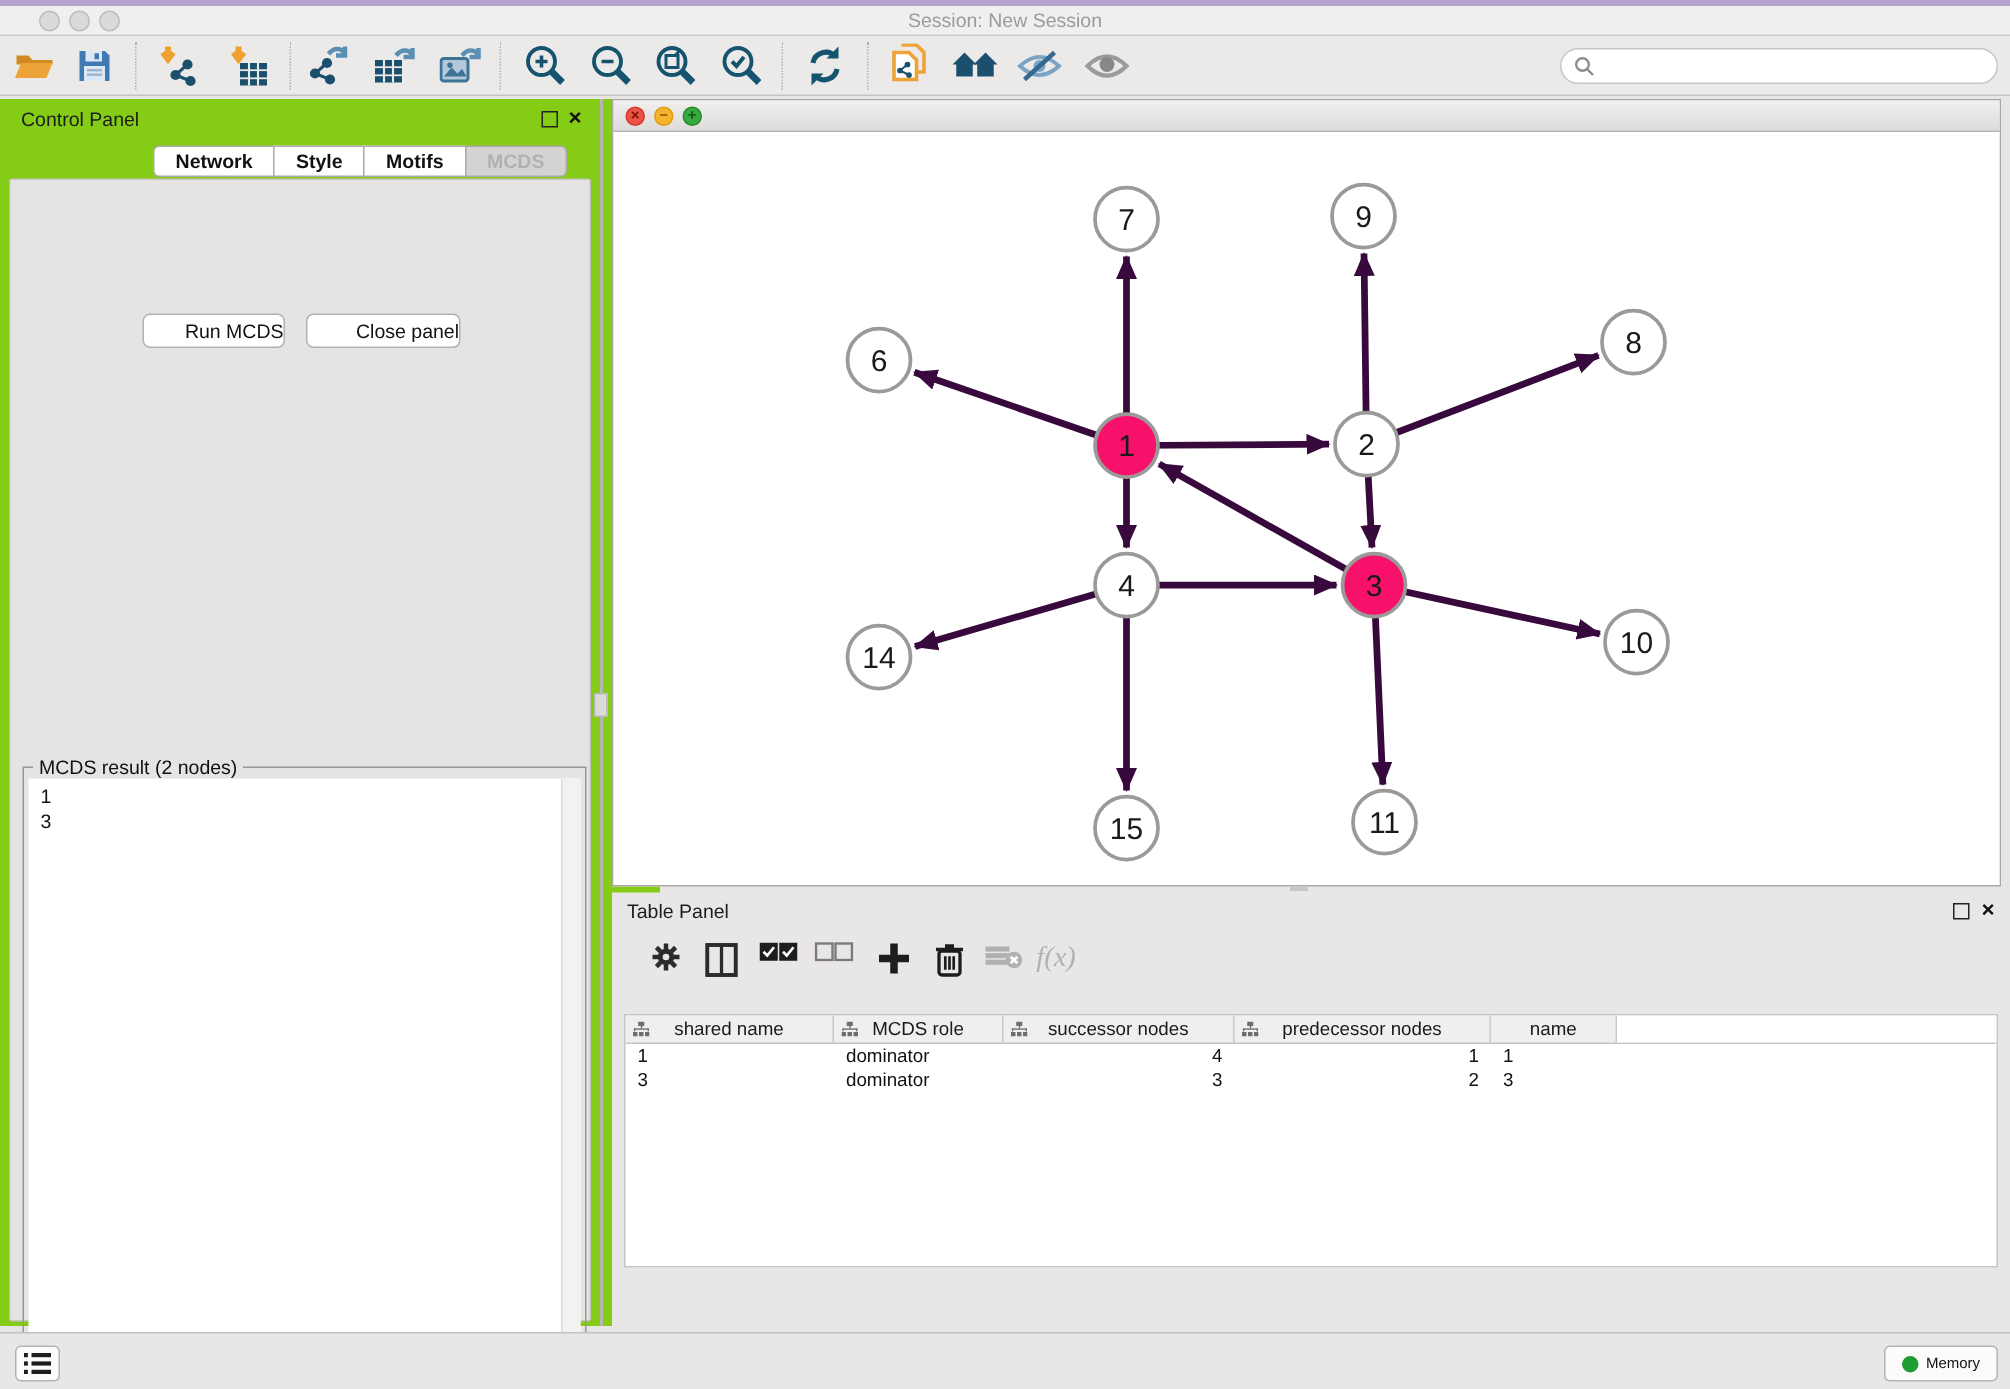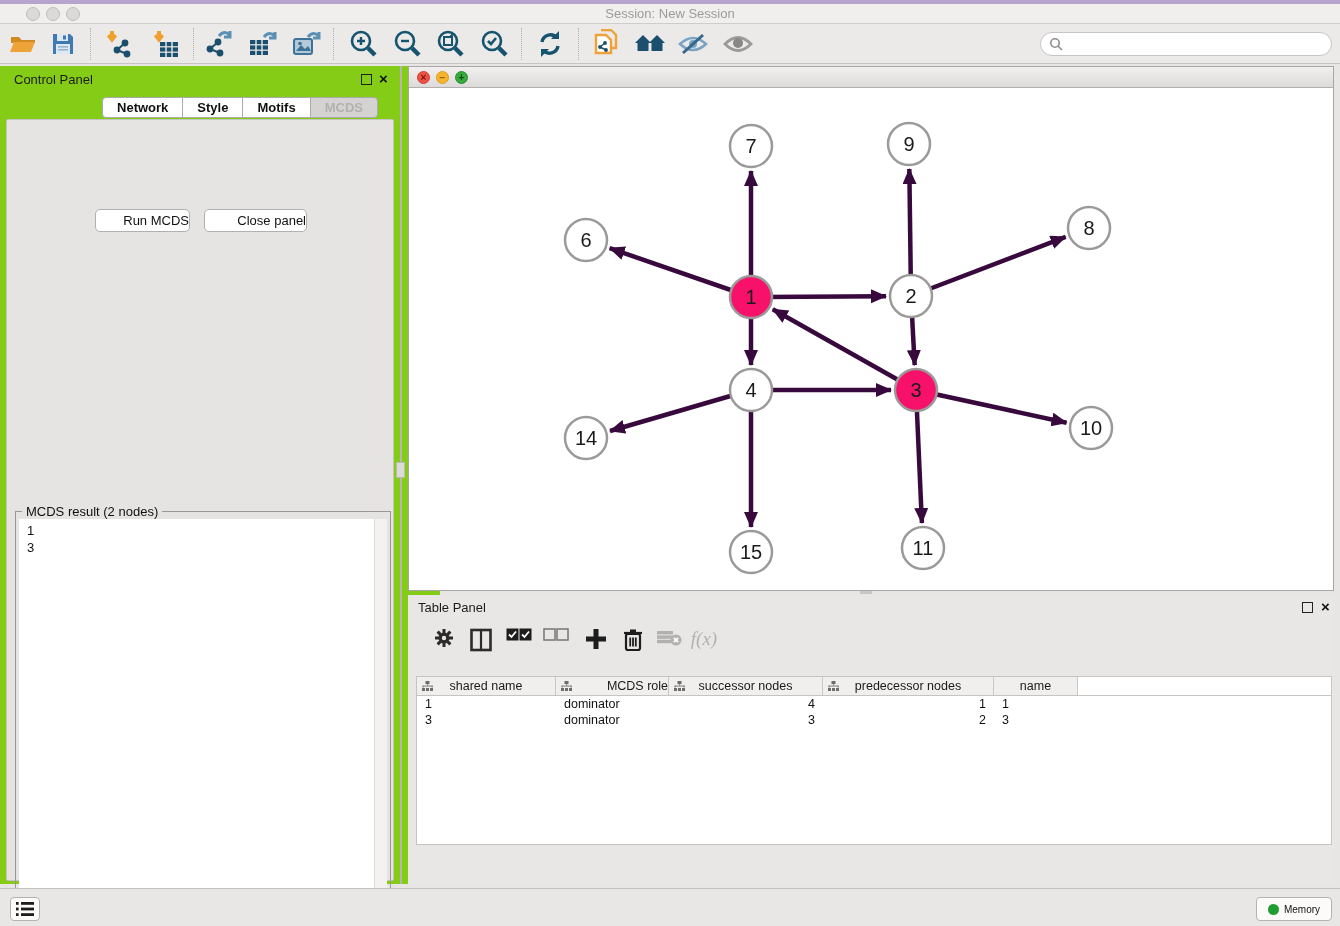--- a/index.html
+++ b/index.html
@@ -414,21 +414,21 @@
               <rect x="3.5" y="0" width="4" height="3"></rect>
               <rect x="5.2" y="3" width="0.9" height="1.6"></rect>
               <rect x="0.6" y="4.6" width="10" height="0.9"></rect>
               <rect x="0.6" y="4.6" width="0.9" height="2"></rect>
               <rect x="9.7" y="4.6" width="0.9" height="2"></rect>
               <rect x="0" y="7" width="3" height="3"></rect>
               <rect x="4" y="7" width="3" height="3"></rect>
               <rect x="8" y="7" width="3" height="3"></rect>
             </g>
           </svg><span>shared name</span></div>
-        <div class="th-cell" style="width: 113px; text-align: right;"><svg class="hier" width="11" height="10" viewBox="0 0 11 10">
+        <div class="th-cell" style="width: 113px;"><svg class="hier" width="11" height="10" viewBox="0 0 11 10">
             <g fill="#6f6d6c">
               <rect x="3.5" y="0" width="4" height="3"></rect>
               <rect x="5.2" y="3" width="0.9" height="1.6"></rect>
               <rect x="0.6" y="4.6" width="10" height="0.9"></rect>
               <rect x="0.6" y="4.6" width="0.9" height="2"></rect>
               <rect x="9.7" y="4.6" width="0.9" height="2"></rect>
               <rect x="0" y="7" width="3" height="3"></rect>
               <rect x="4" y="7" width="3" height="3"></rect>
               <rect x="8" y="7" width="3" height="3"></rect>
             </g>

